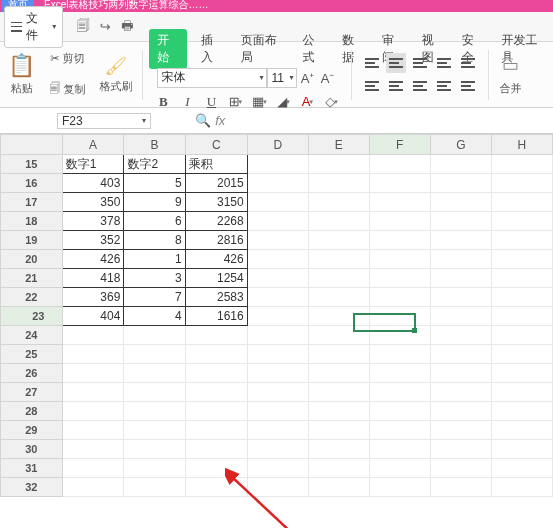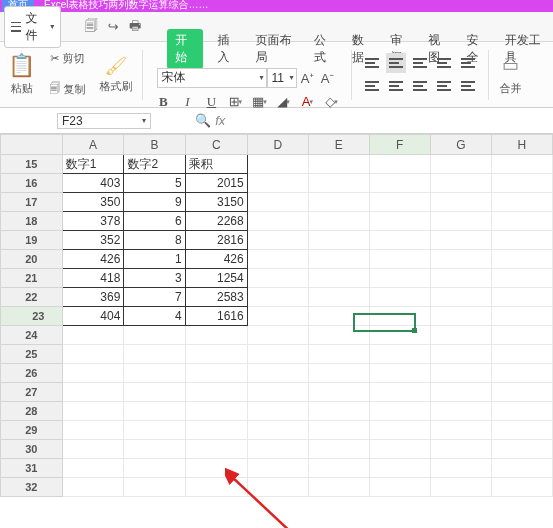--- a/index.html
+++ b/index.html
@@ -1,24 +1,24 @@
 <!DOCTYPE html>
 <html><head>
 <meta charset="utf-8">
 <style>
   * { box-sizing: border-box; margin: 0; padding: 0; }
   body { font-family: "Microsoft YaHei", "SimSun", sans-serif; font-size: 12px; background: #fff; overflow: hidden; width: 553px; height: 528px; position: relative; color: #333; }
   
   
-  .top-tabs { height: 12px; background: #d946ef; display: flex; align-items: flex-end; overflow: hidden; }
+  .top-tabs { height: 12px; background: #ec4899; display: flex; align-items: flex-end; overflow: hidden; }
   .top-tab { margin: 0 2px; padding: 0 6px; font-size: 10px; color: #fff; border-radius: 2px 2px 0 0; }
   .top-tab.active { background: #5a8ff0; }
   
   
-  .menu-bar { height: 30px; background: #f7f7f7; border-bottom: 1px solid #d8d8d8; display: flex; align-items: center; padding: 0 4px; gap: 12px; }
+  .menu-bar { height: 30px; background: #f7f7f7; border-bottom: 1px solid #d8d8d8; display: flex; align-items: center; padding: 0 4px; gap: 2px; }
   .file-btn { display: flex; align-items: center; gap: 4px; padding: 3px 6px; border: 1px solid #ccc; border-radius: 3px; background: #fff; font-size: 12px; }
   .file-ham { width: 12px; height: 10px; display: inline-flex; flex-direction: column; justify-content: space-between; }
   .file-ham span { height: 1.5px; background: #555; }
   .chev-down { font-size: 8px; color: #555; }
   .menu-icons { display: flex; gap: 6px; margin-left: 10px; }
   .menu-icon { width: 16px; height: 16px; display: flex; align-items: center; justify-content: center; color: #666; font-size: 13px; }
   .ribbon-tabs { display: flex; gap: 10px; margin-left: 12px; font-size: 12px; }
   .ribbon-tab { padding: 3px 4px; color: #444; margin-top: 44px; }
   .ribbon-tab.active { background: #2ecc71; color: #fff; border-radius: 3px; padding: 3px 8px; font-weight: 500; }
   

